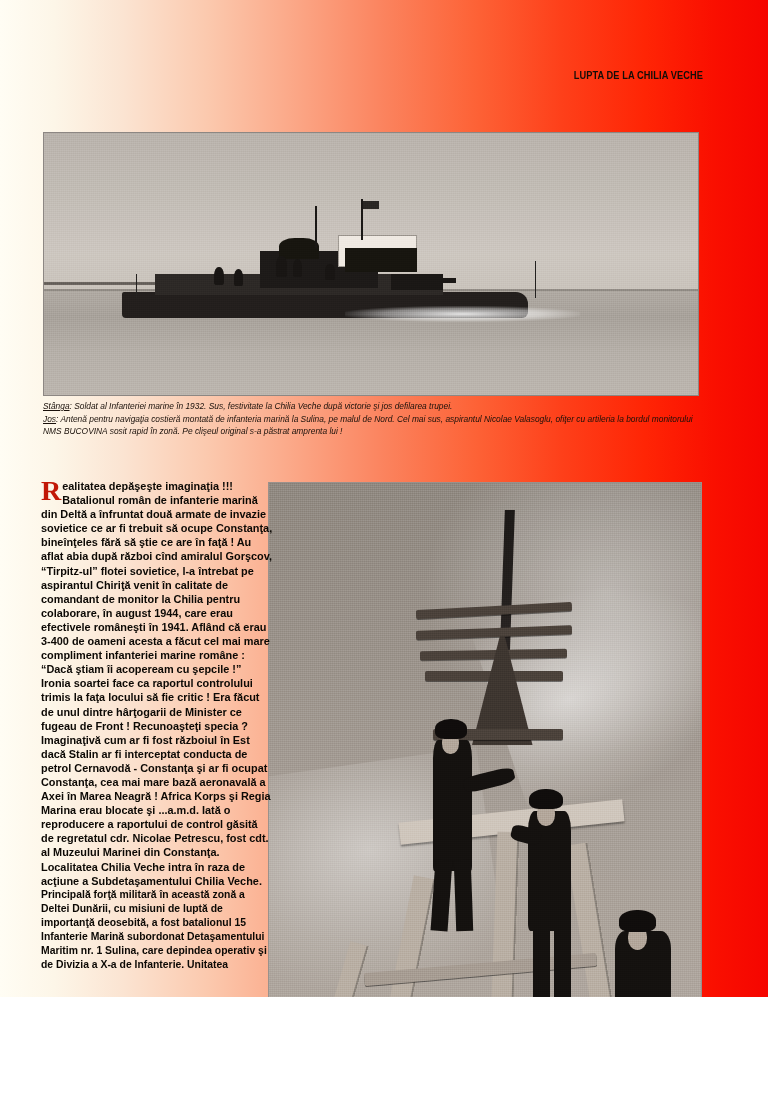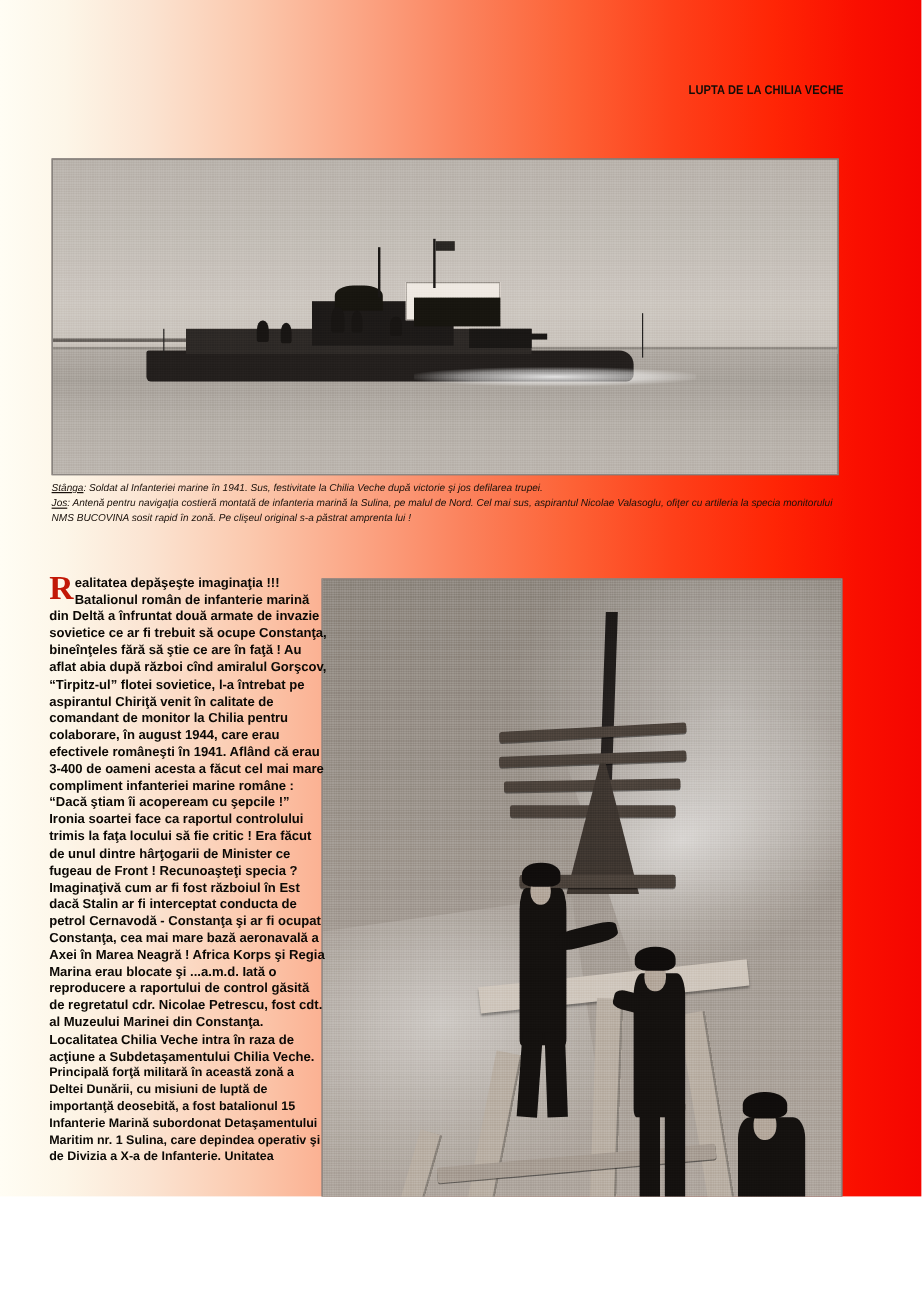--- a/index.html
+++ b/index.html
@@ -338,22 +338,22 @@
       <div class="m-crew" style="left:29%;top:52%;width:1.5%;height:6.5%;"></div>
       <div class="m-crew" style="left:35.5%;top:47%;width:1.6%;height:8%;"></div>
       <div class="m-crew" style="left:38%;top:48%;width:1.5%;height:7%;"></div>
       <div class="m-crew" style="left:43%;top:50%;width:1.5%;height:6%;"></div>
       <div class="m-wake"></div>
       <div class="m-grain"></div>
     </div>
   </div>
 
   <div id="captions">
-    <p><span class="lead">Stânga</span><span>: Soldat al Infanteriei marine în 1941. Sus, festivitate la Chilia Veche după victorie şi jos defilarea trupei.</span></p>
-    <p><span class="lead">Jos</span><span>: Antenă pentru navigaţia costieră montată de infanteria marină la Sulina, pe malul de Nord. Cel mai sus, aspirantul Nicolae Valasoglu, ofiţer cu artileria la specia monitorului NMS BUCOVINA sosit rapid în zonă. Pe clişeul original s-a păstrat amprenta lui !</span></p>
+    <p><span class="lead">Stânga</span><span>: Soldat al Infanteriei marine în 1932. Sus, festivitate la Chilia Veche după victorie şi jos defilarea trupei.</span></p>
+    <p><span class="lead">Jos</span><span>: Antenă pentru navigaţia costieră montată de infanteria marină la Sulina, pe malul de Nord. Cel mai sus, aspirantul Nicolae Valasoglu, ofiţer cu artileria la bordul monitorului NMS BUCOVINA sosit rapid în zonă. Pe clişeul original s-a păstrat amprenta lui !</span></p>
   </div>
 
   <div class="photo" id="photo-antenna">
     <div class="ph-canvas">
       <div class="a-sky"></div>
       <div class="a-cloud"></div>
       <div class="a-cloud2"></div>
 
       <div class="a-vane"></div>
 

